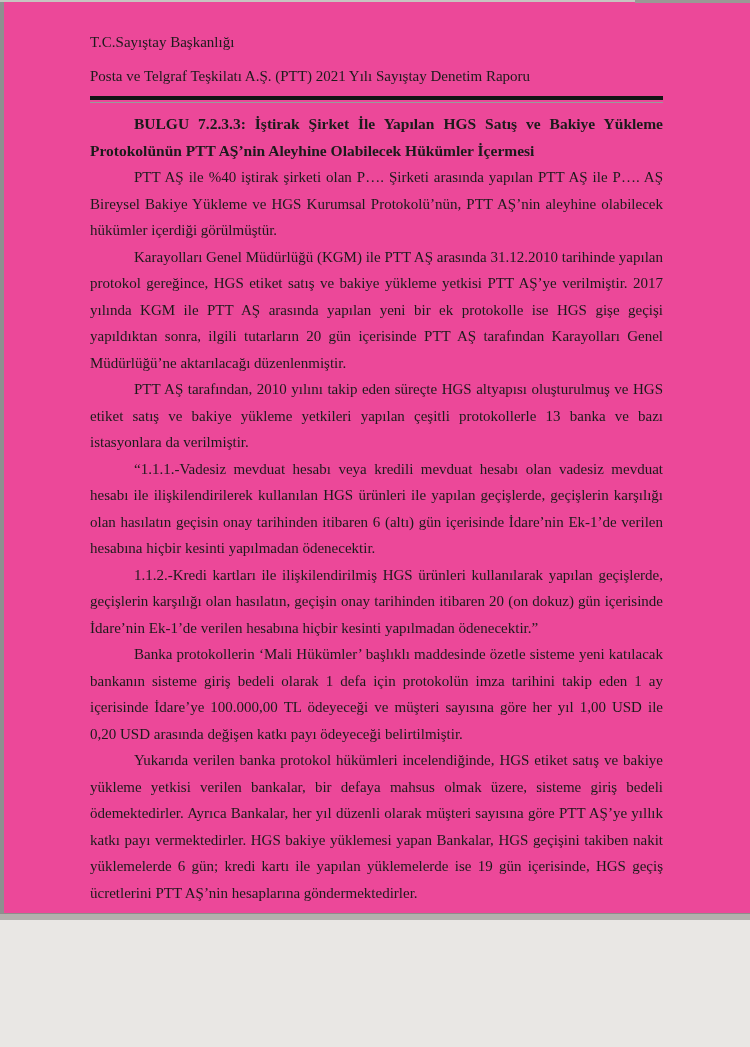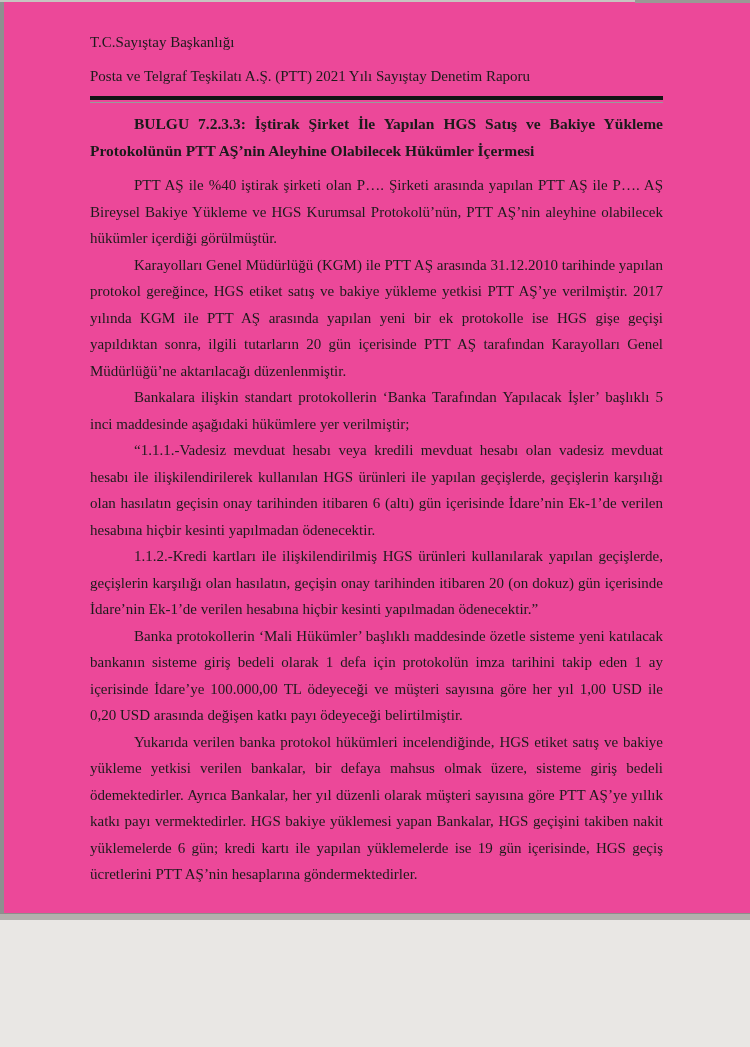--- a/index.html
+++ b/index.html
@@ -56,21 +56,21 @@
     height: 2px;
     border-top: 4px solid #141414;
     border-bottom: 1px solid #9a9a9a;
   }
   .finding-title {
     font-size: 15.5px;
     font-weight: bold;
     line-height: 26.5px;
     text-align: justify;
     text-indent: 44px;
-    margin: 8px 0 8px 0;
+    margin: 8px 0 0 0;
   }
   .para {
     font-size: 15px;
     line-height: 26.5px;
     text-align: justify;
     text-indent: 44px;
     margin: 0;
   }
   .para.quote { }
   
@@ -108,21 +108,21 @@
       <p>T.C.Sayıştay Başkanlığı</p>
       <p>Posta ve Telgraf Teşkilatı A.Ş. (PTT) 2021 Yılı Sayıştay Denetim Raporu</p>
     </div>
 
     <div class="rule-thickthin"></div>
 
     <h1 class="finding-title">BULGU 7.2.3.3: İştirak Şirket İle Yapılan HGS Satış ve Bakiye Yükleme Protokolünün PTT AŞ’nin Aleyhine Olabilecek Hükümler İçermesi</h1>
 
     <p class="para">PTT AŞ ile %40 iştirak şirketi olan P…. Şirketi arasında yapılan PTT AŞ ile P…. AŞ Bireysel Bakiye Yükleme ve HGS Kurumsal Protokolü’nün, PTT AŞ’nin aleyhine olabilecek hükümler içerdiği görülmüştür.</p>
     <p class="para">Karayolları Genel Müdürlüğü (KGM) ile PTT AŞ arasında 31.12.2010 tarihinde yapılan protokol gereğince, HGS etiket satış ve bakiye yükleme yetkisi PTT AŞ’ye verilmiştir. 2017 yılında KGM ile PTT AŞ arasında yapılan yeni bir ek protokolle ise HGS gişe geçişi yapıldıktan sonra, ilgili tutarların 20 gün içerisinde PTT AŞ tarafından Karayolları Genel Müdürlüğü’ne aktarılacağı düzenlenmiştir.</p>
-    <p class="para">Bankalara ilişkin standart protokollerin ‘Banka Tarafından Yapılacak İşler’ başlıklı 5 inci maddesinde aşağıdaki hükümlere yer verilmiştir;</p>
+    <p class="para">PTT AŞ tarafından, 2010 yılını takip eden süreçte HGS altyapısı oluşturulmuş ve HGS etiket satış ve bakiye yükleme yetkileri yapılan çeşitli protokollerle 13 banka ve bazı istasyonlara da verilmiştir.</p>
     <p class="para quote">“1.1.1.-Vadesiz mevduat hesabı veya kredili mevduat hesabı olan vadesiz mevduat hesabı ile ilişkilendirilerek kullanılan HGS ürünleri ile yapılan geçişlerde, geçişlerin karşılığı olan hasılatın geçisin onay tarihinden itibaren 6 (altı) gün içerisinde İdare’nin Ek-1’de verilen hesabına hiçbir kesinti yapılmadan ödenecektir.</p>
     <p class="para quote">1.1.2.-Kredi kartları ile ilişkilendirilmiş HGS ürünleri kullanılarak yapılan geçişlerde, geçişlerin karşılığı olan hasılatın, geçişin onay tarihinden itibaren 20 (on dokuz) gün içerisinde İdare’nin Ek-1’de verilen hesabına hiçbir kesinti yapılmadan ödenecektir.”</p>
     <p class="para">Banka protokollerin ‘Mali Hükümler’ başlıklı maddesinde özetle sisteme yeni katılacak bankanın sisteme giriş bedeli olarak 1 defa için protokolün imza tarihini takip eden 1 ay içerisinde İdare’ye 100.000,00 TL ödeyeceği ve müşteri sayısına göre her yıl 1,00 USD ile 0,20 USD arasında değişen katkı payı ödeyeceği belirtilmiştir.</p>
     <p class="para">Yukarıda verilen banka protokol hükümleri incelendiğinde, HGS etiket satış ve bakiye yükleme yetkisi verilen bankalar, bir defaya mahsus olmak üzere, sisteme giriş bedeli ödemektedirler. Ayrıca Bankalar, her yıl düzenli olarak müşteri sayısına göre PTT AŞ’ye yıllık katkı payı vermektedirler. HGS bakiye yüklemesi yapan Bankalar, HGS geçişini takiben nakit yüklemelerde 6 gün; kredi kartı ile yapılan yüklemelerde ise 19 gün içerisinde, HGS geçiş ücretlerini PTT AŞ’nin hesaplarına göndermektedirler.</p>
 
   </div>
 
   <div class="footer">
     <div class="footer-rule"></div>
     <div class="footer-row">

